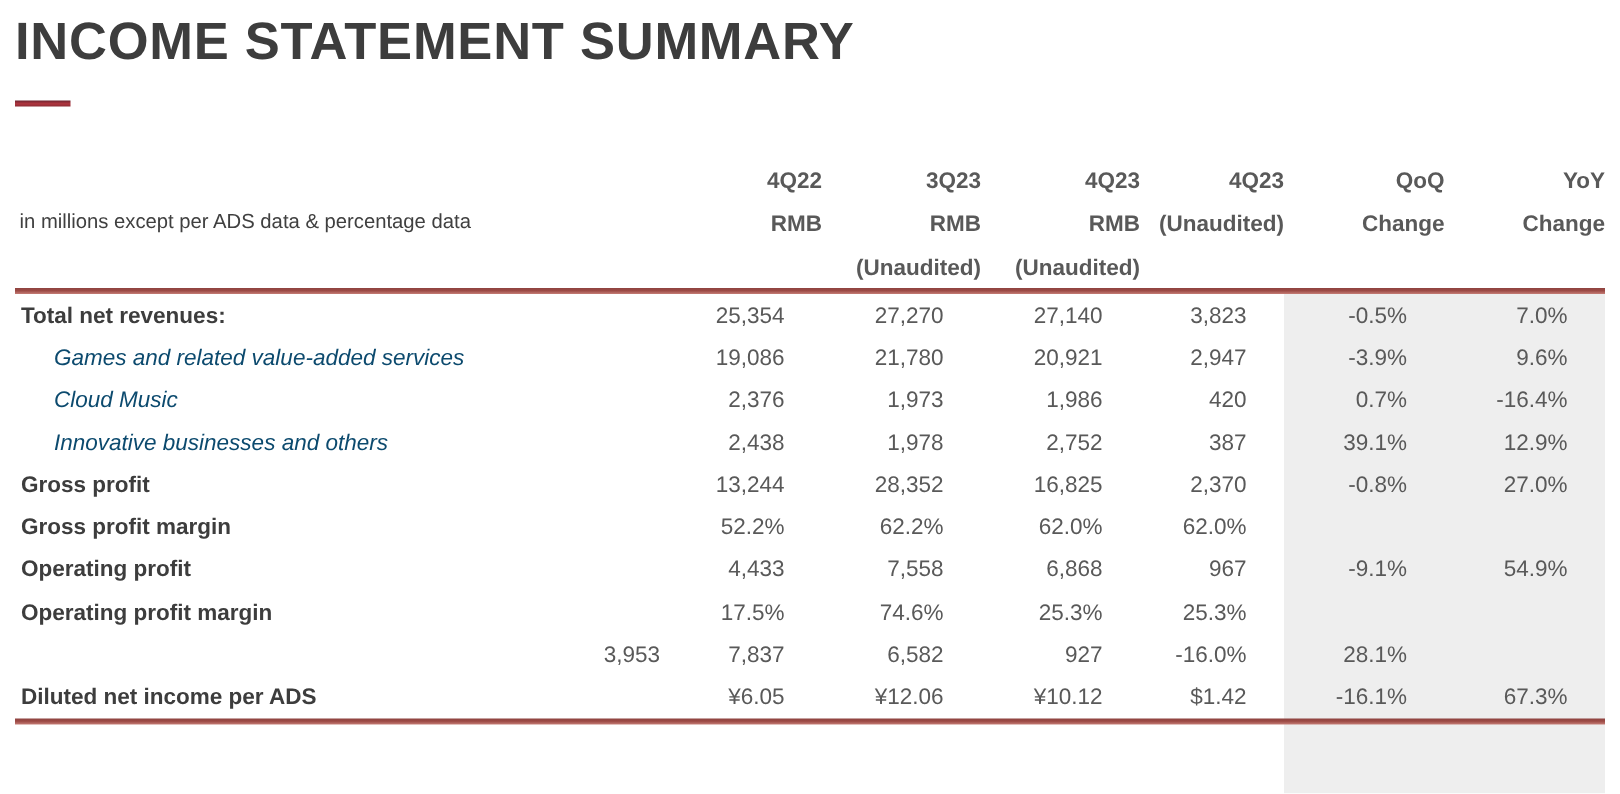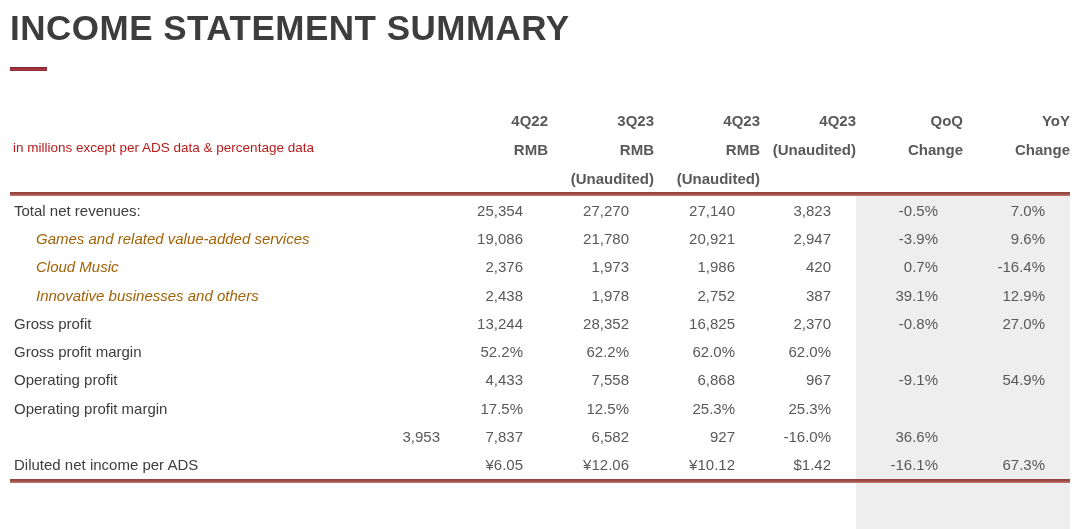--- a/index.html
+++ b/index.html
@@ -54,21 +54,21 @@
     box-sizing: border-box;
   }
   .subtitle-cell {
     position: relative;
   }
   .table-subtitle {
     position: absolute;
     left: 3px;
     top: 34px;
     font-size: 13.5px;
-    color: #b91c1c;
+    color: #404040;
     white-space: nowrap;
   }
   .col-header {
     text-align: right;
     font-weight: bold;
     color: #595959;
     font-size: 15px;
   }
   .col-header .hline {
     display: block;
@@ -93,26 +93,26 @@
     align-items: center;
   }
   .tlabel {
     padding-left: 4px;
     font-size: 15px;
     color: #3d3d3d;
     white-space: nowrap;
     overflow: hidden;
   }
   .trow.bold .tlabel {
-    font-weight: normal;
+    font-weight: bold;
     color: #3d3d3d;
   }
   .trow.italic .tlabel {
     font-style: italic;
-    color: #a16207;
+    color: #0c4a6e;
     padding-left: 26px;
   }
   .tval {
     text-align: right;
     padding-right: 25px;
     font-size: 15px;
     color: #595959;
     white-space: nowrap;
   }
   .bottom-space { height: 10px; }
@@ -240,34 +240,34 @@
     <div class="tval">7,558</div>
     <div class="tval">6,868</div>
     <div class="tval">967</div>
     <div class="tval">-9.1%</div>
     <div class="tval">54.9%</div>
   </div>
 
   <div class="trow bold">
     <div class="tlabel">Operating profit margin</div>
     <div class="tval">17.5%</div>
-    <div class="tval">12.5%</div>
+    <div class="tval">74.6%</div>
     <div class="tval">25.3%</div>
     <div class="tval">25.3%</div>
     <div class="tval"></div>
     <div class="tval"></div>
   </div>
 
   <div class="trow bold">
     <div class="tval">3,953</div>
     <div class="tval">7,837</div>
     <div class="tval">6,582</div>
     <div class="tval">927</div>
     <div class="tval">-16.0%</div>
-    <div class="tval">36.6%</div>
+    <div class="tval">28.1%</div>
   </div>
 
   <div class="trow bold">
     <div class="tlabel">Diluted net income per ADS</div>
     <div class="tval">¥6.05</div>
     <div class="tval">¥12.06</div>
     <div class="tval">¥10.12</div>
     <div class="tval">$1.42</div>
     <div class="tval">-16.1%</div>
     <div class="tval">67.3%</div>

